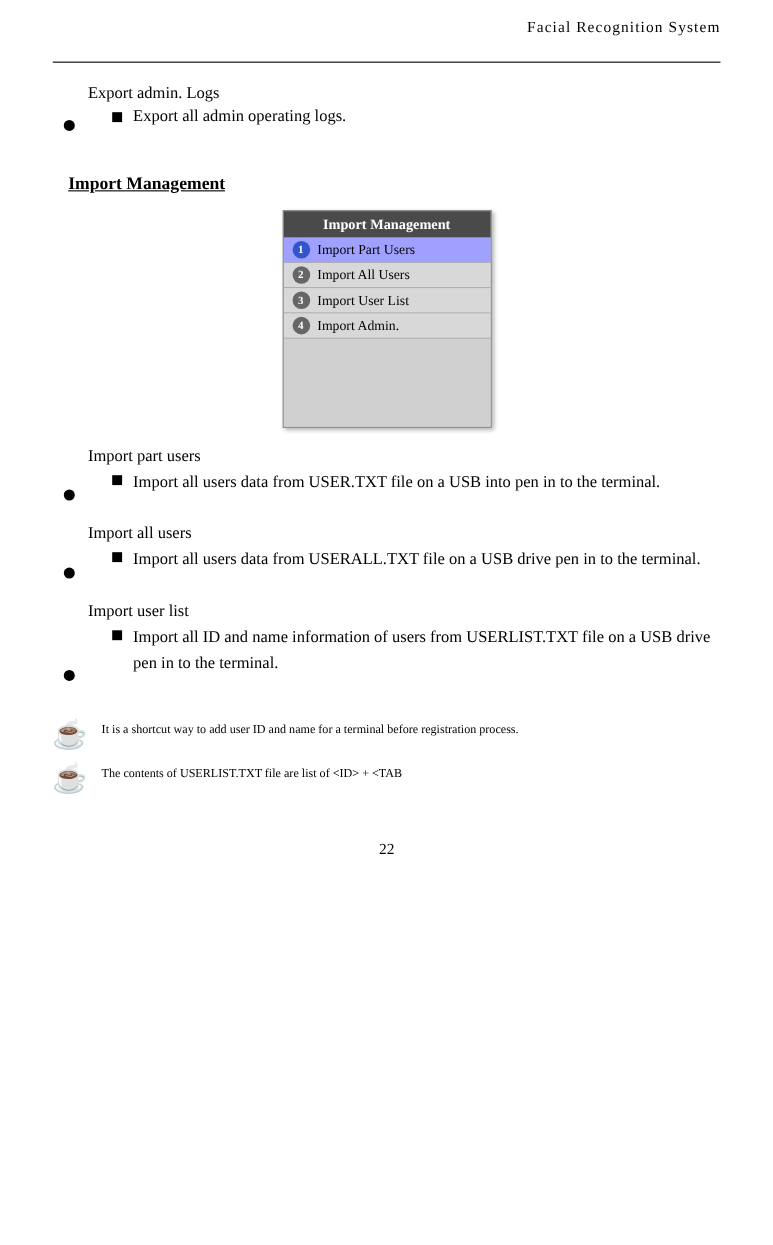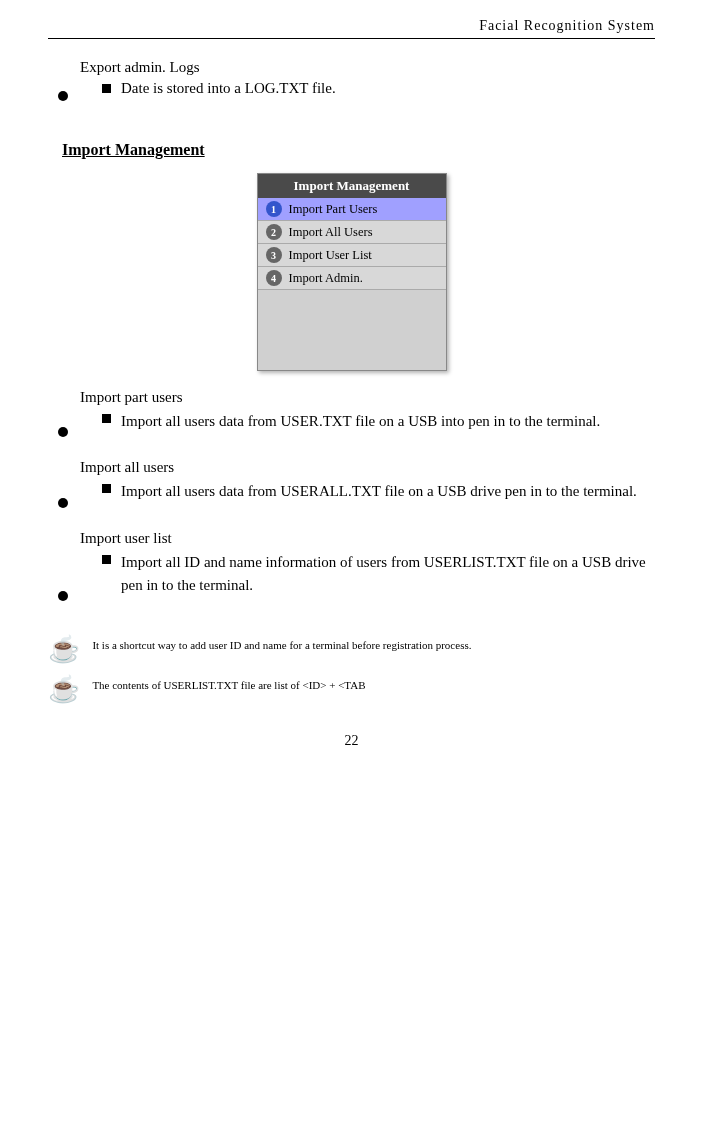--- a/index.html
+++ b/index.html
@@ -11,21 +11,21 @@
       font-family: "Times New Roman", Times, serif;
       font-size: 15px;
       color: #000000;
       padding: 18px 48px 40px 48px;
     }
 
     .page-header {
       text-align: right;
       font-size: 14px;
       border-bottom: 1px solid #000;
-      padding-bottom: 4px;
+      padding-bottom: 22px;
       margin-bottom: 20px;
       letter-spacing: 1px;
     }
 
     .bullet-list {
       list-style: none;
       padding: 0;
       margin: 0 0 10px 0;
     }
 
@@ -153,42 +153,42 @@
       line-height: 1;
     }
 
     .note-text {
       font-size: 11px;
       line-height: 1.55;
     }
 
     .page-number {
       text-align: center;
-      margin-top: 30px;
+      margin-top: 44px;
       font-size: 14px;
     }
 
     .spacer { height: 12px; }
   </style>
 </head>
 <body>
 
 <div class="page-header">
   <span>Facial  Recognition  System</span>
 </div>
 
 <ul class="bullet-list">
   <li>
     <span class="bullet-circle"></span>
     <div>
       <span>Export admin. Logs</span>
       <ul class="sub-bullet-list">
         <li>
           <span class="bullet-square"></span>
-          <span>Date is stored into a LOG.TXT file.</span>
+          <span>Export all admin operating logs.</span>
         </li>
       </ul>
     </div>
   </li>
 </ul>
 
 <div class="spacer"></div>
 
 <div class="section-heading">Import Management</div>
 

